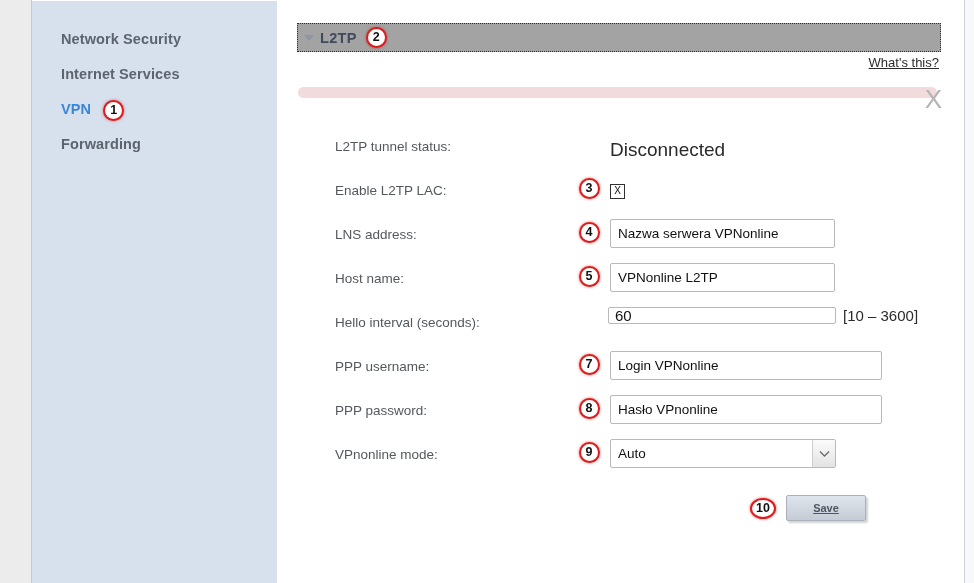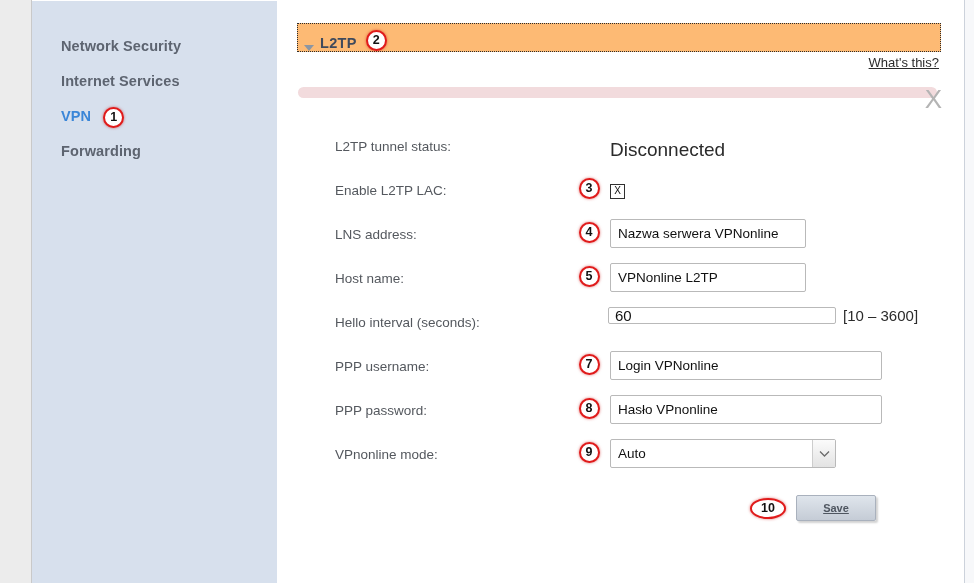--- a/index.html
+++ b/index.html
@@ -9,33 +9,33 @@
     font-family:"Liberation Sans", sans-serif;
     -webkit-font-smoothing:antialiased;
   }
   .page{position:relative;width:974px;height:583px;background:#ffffff;}
 
   
   .gutter{position:absolute;left:0;top:0;width:31px;height:583px;background:#ececec;border-right:1px solid #c9c9c9;}
 
   
   .sidebar{position:absolute;left:32px;top:0;width:245px;height:583px;background:#d7e0ed;border-top:1px solid #ffffff;}
-  .nav{padding-top:28px;}
+  .nav{padding-top:21px;}
   .nav-item{height:35px;line-height:35px;padding-left:29px;font-size:14.5px;font-weight:bold;color:#5d6470;letter-spacing:.1px;white-space:nowrap;cursor:pointer;}
   .nav-item.active{color:#3a86d8;}
   .nav-item .badge{vertical-align:middle;margin-left:8px;}
 
   
   .right-strip{position:absolute;right:0;top:0;width:9px;height:583px;background:#f7f8fa;border-left:1px solid #ccd2db;}
 
   
   .content{position:absolute;left:278px;top:0;right:9px;height:583px;background:#ffffff;}
 
   
-  .sec-head{position:absolute;left:19px;top:23px;right:24px;height:29px;background:#fdba74;border:1px dotted #2b2b2b;box-sizing:border-box;display:flex;align-items:flex-end;cursor:pointer;}
+  .sec-head{position:absolute;left:19px;top:23px;right:24px;height:29px;background:#a3a3a3;border:1px dotted #2b2b2b;box-sizing:border-box;display:flex;align-items:center;cursor:pointer;}
   .tri{width:0;height:0;border-left:5.5px solid transparent;border-right:5.5px solid transparent;border-top:6px solid #8c96a3;margin-left:6px;margin-right:6px;}
   .sec-title{font-size:14.5px;font-weight:bold;color:#3f4a5c;letter-spacing:.3px;}
   .sec-head .badge{margin-left:9px;}
 
   
   .whats{position:absolute;right:26px;top:55px;font-size:13px;color:#2b2b2b;text-decoration:underline;cursor:pointer;}
 
   
   .pinkbar{position:absolute;left:20px;top:87px;right:28px;height:11px;background:#f2dbdd;border-radius:6px;}
   .closex{position:absolute;right:23px;top:86px;font-size:26px;line-height:26px;color:#b4b4b4;font-family:"Liberation Sans",sans-serif;cursor:pointer;}
@@ -44,39 +44,39 @@
   .form{position:absolute;left:0;top:131px;right:0;}
   .row{position:relative;height:44px;}
   .label{position:absolute;left:57px;top:8px;font-size:13.5px;color:#54585e;white-space:nowrap;}
   .numcol{position:absolute;left:296px;top:3px;width:30px;text-align:center;}
   .valcol{position:absolute;left:332px;top:0;}
 
   .static-val{font-size:19px;color:#2b2b2b;padding-top:8px;}
 
   .chk{display:inline-block;width:13px;height:13px;border:1px solid #303030;background:#fff;font-size:10px;line-height:12px;text-align:center;color:#111;font-family:"Liberation Sans",sans-serif;margin-top:9px;cursor:pointer;}
 
-  .inp{width:196px;height:29px;box-sizing:border-box;border:1px solid #b9b9b9;background:#fff;border-radius:2px;font-size:13.5px;color:#111;padding:0 7px;font-family:"Liberation Sans",sans-serif;outline:none;}
+  .inp{width:225px;height:29px;box-sizing:border-box;border:1px solid #b9b9b9;background:#fff;border-radius:2px;font-size:13.5px;color:#111;padding:0 7px;font-family:"Liberation Sans",sans-serif;outline:none;}
   .inp.wide{width:272px;}
   .hello-wrap{position:absolute;left:330px;top:0;display:flex;align-items:center;}
   .hello-inp{width:228px;height:17px;box-sizing:border-box;border:1px solid #b9b9b9;background:#fff;border-radius:2px;font-size:15px;color:#111;padding:0 6px;font-family:"Liberation Sans",sans-serif;outline:none;}
   .hint{margin-left:7px;font-size:15px;color:#2b2b2b;white-space:nowrap;}
 
   .sel-wrap{position:relative;width:226px;height:29px;}
   .sel{width:226px;height:29px;box-sizing:border-box;border:1px solid #b9b9b9;background:#fff;border-radius:2px;font-size:13.5px;color:#111;padding:0 7px;font-family:"Liberation Sans",sans-serif;outline:none;appearance:none;-webkit-appearance:none;cursor:pointer;}
   .sel-btn{position:absolute;right:1px;top:1px;width:22px;height:27px;background:linear-gradient(#fbfbfb,#e3e3e3);border-left:1px solid #cdcdcd;display:flex;align-items:center;justify-content:center;pointer-events:none;}
   .sel-btn svg{display:block;}
 
   
   .saverow{position:relative;height:60px;}
   .save-pos{position:absolute;left:472px;top:12px;display:flex;align-items:center;}
   .save-btn{width:80px;height:26px;background:linear-gradient(#dfe5ec,#c5ccd6);border:1px solid #a9b1bd;border-radius:2px;box-shadow:2px 2px 2px rgba(0,0,0,.18);font-size:11px;font-weight:bold;color:#4f5660;cursor:pointer;font-family:"Liberation Sans",sans-serif;margin-left:10px;text-decoration:underline;}
 
   
   .badge{display:inline-block;width:21px;height:21px;border-radius:50%;background:#ffffff;border:2.5px solid #e01b1b;box-shadow:0 0 3px rgba(200,0,0,.55);color:#111;font-size:12.5px;font-weight:bold;line-height:17px;text-align:center;box-sizing:border-box;font-family:"Liberation Sans",sans-serif;}
-  .badge.wide2{width:36px;border-radius:50%/50%;}
+  .badge.wide2{width:26px;border-radius:50%/50%;}
 </style>
 </head>
 <body>
 
 <div class="page">
 
   <div class="gutter"></div>
 
   <div class="sidebar">
     <div class="nav">

